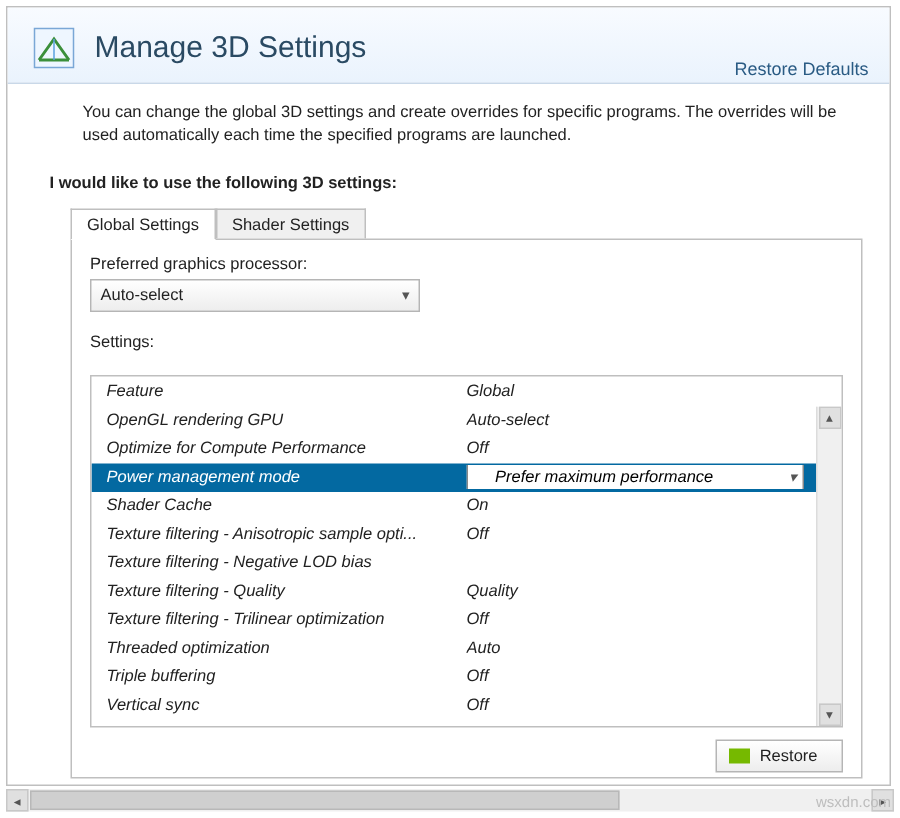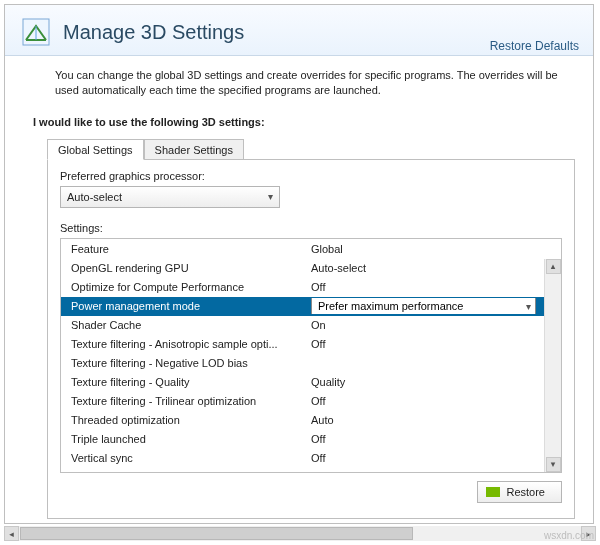--- a/index.html
+++ b/index.html
@@ -99,34 +99,35 @@
     border: 1px solid #b5b5b5;
     background: linear-gradient(#fff,#ededed);
     width: 220px;
     height: 22px;
     padding: 0 6px;
     font-size: 11px;
     justify-content: space-between;
     cursor: pointer;
   }
   .chev { font-size: 10px; color: #555; }
-  .settings-label { margin-top: 14px; margin-bottom: 4px; font-size: 11px; }
+  .settings-label { margin-top: 14px; margin-bottom: 16px; font-size: 11px; }
   .settings-box {
     border: 1px solid #bfbfbf;
     height: 235px;
     display: flex;
     flex-direction: column;
   }
   .settings-header, .settings-row {
     display: flex;
     font-size: 11px;
     align-items: center;
     padding: 2px 8px 2px 10px;
     height: 19px;
     white-space: nowrap;
+    font-style: italic;
   }
   .settings-header {
     color: #222;
     border-bottom: 0;
     height: 20px;
   }
   .col-a { width: 240px; overflow: hidden; text-overflow: ellipsis; }
   .col-b { flex: 1; overflow: hidden; text-overflow: ellipsis; }
   .scroll-area {
     flex: 1;
@@ -142,21 +143,21 @@
     color: #fff;
   }
   .settings-row.selected .col-b-inner {
     background: #fff;
     color: #000;
     border: 1px solid #888;
     display: flex;
     align-items: center;
     justify-content: space-between;
     height: 18px;
-    padding: 0 4px 0 6px;
+    padding: 0 4px 0 18px;
     margin: -1px 0;
   }
   .vscroll {
     position: absolute;
     top: 0; right: 0; bottom: 0;
     width: 17px;
     background: #f0f0f0;
     border-left: 1px solid #dcdcdc;
     display: flex;
     flex-direction: column;
@@ -298,21 +299,21 @@
               </div>
               <div class="settings-row">
                 <div class="col-a">Texture filtering - Trilinear optimization</div>
                 <div class="col-b">Off</div>
               </div>
               <div class="settings-row">
                 <div class="col-a">Threaded optimization</div>
                 <div class="col-b">Auto</div>
               </div>
               <div class="settings-row">
-                <div class="col-a">Triple launched</div>
+                <div class="col-a">Triple buffering</div>
                 <div class="col-b">Off</div>
               </div>
               <div class="settings-row">
                 <div class="col-a">Vertical sync</div>
                 <div class="col-b">Off</div>
               </div>
               <div class="settings-row">
                 <div class="col-a">Virtual Reality pre-rendered frames</div>
                 <div class="col-b">1</div>
               </div>

